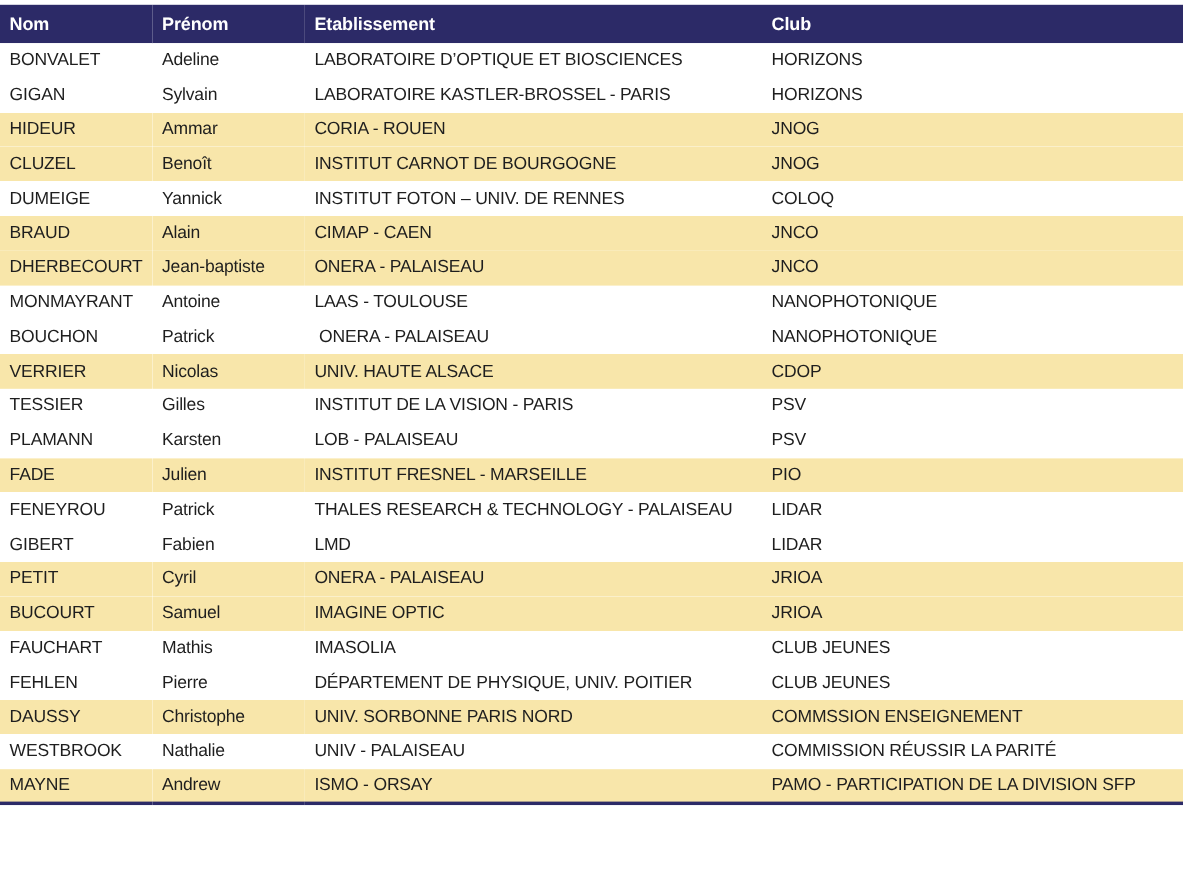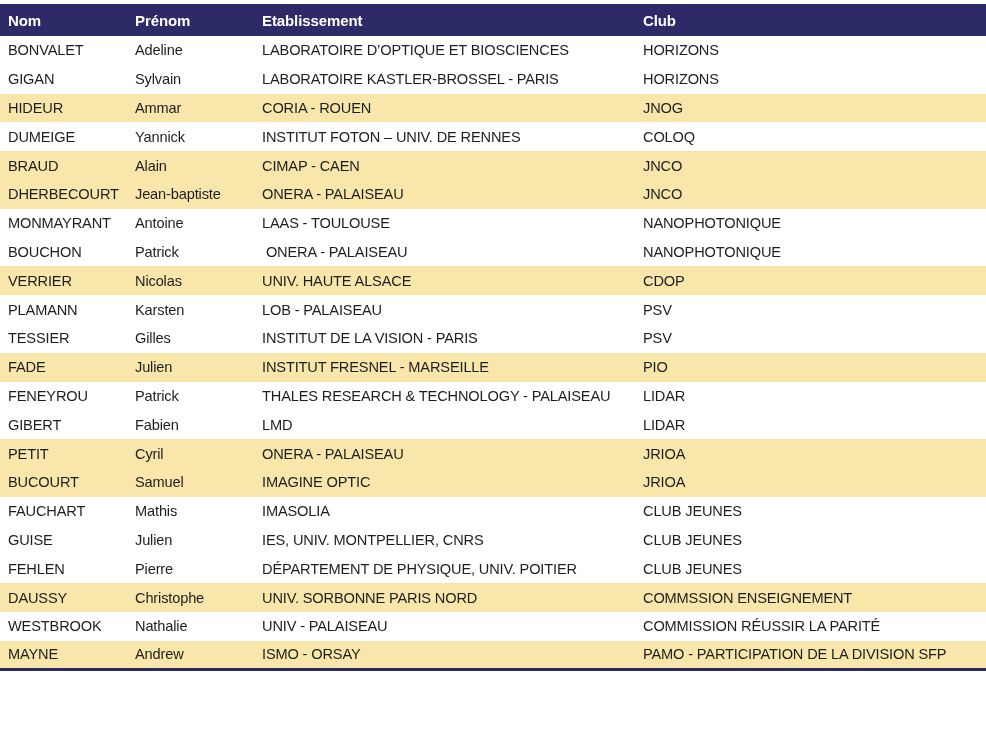--- a/index.html
+++ b/index.html
@@ -80,20 +80,26 @@
         <td>Sylvain</td>
         <td>LABORATOIRE KASTLER-BROSSEL - PARIS</td>
         <td>HORIZONS</td>
       </tr>
       <tr class="hl">
         <td>HIDEUR</td>
         <td>Ammar</td>
         <td>CORIA - ROUEN</td>
         <td>JNOG</td>
       </tr>
+      <tr class="hl">
+        <td>CLUZEL</td>
+        <td>Benoît</td>
+        <td>INSTITUT CARNOT DE BOURGOGNE</td>
+        <td>JNOG</td>
+      </tr>
       <tr>
         <td>DUMEIGE</td>
         <td>Yannick</td>
         <td>INSTITUT FOTON – UNIV. DE RENNES</td>
         <td>COLOQ</td>
       </tr>
       <tr class="hl">
         <td>BRAUD</td>
         <td>Alain</td>
         <td>CIMAP - CAEN</td>
@@ -117,31 +123,31 @@
         <td> ONERA - PALAISEAU</td>
         <td>NANOPHOTONIQUE</td>
       </tr>
       <tr class="hl">
         <td>VERRIER</td>
         <td>Nicolas</td>
         <td>UNIV. HAUTE ALSACE</td>
         <td>CDOP</td>
       </tr>
       <tr>
+        <td>TESSIER</td>
+        <td>Gilles</td>
+        <td>INSTITUT DE LA VISION - PARIS</td>
+        <td>PSV</td>
+      </tr>
+      <tr>
         <td>PLAMANN</td>
         <td>Karsten</td>
         <td>LOB - PALAISEAU</td>
         <td>PSV</td>
       </tr>
-      <tr>
-        <td>TESSIER</td>
-        <td>Gilles</td>
-        <td>INSTITUT DE LA VISION - PARIS</td>
-        <td>PSV</td>
-      </tr>
       <tr class="hl">
         <td>FADE</td>
         <td>Julien</td>
         <td>INSTITUT FRESNEL - MARSEILLE</td>
         <td>PIO</td>
       </tr>
       <tr>
         <td>FENEYROU</td>
         <td>Patrick</td>
         <td>THALES RESEARCH &amp; TECHNOLOGY - PALAISEAU</td>
@@ -165,26 +171,20 @@
         <td>IMAGINE OPTIC</td>
         <td>JRIOA</td>
       </tr>
       <tr>
         <td>FAUCHART</td>
         <td>Mathis</td>
         <td>IMASOLIA</td>
         <td>CLUB JEUNES</td>
       </tr>
       <tr>
-        <td>GUISE</td>
-        <td>Julien</td>
-        <td>IES, UNIV. MONTPELLIER, CNRS</td>
-        <td>CLUB JEUNES</td>
-      </tr>
-      <tr>
         <td>FEHLEN</td>
         <td>Pierre</td>
         <td>DÉPARTEMENT DE PHYSIQUE, UNIV. POITIER</td>
         <td>CLUB JEUNES</td>
       </tr>
       <tr class="hl">
         <td>DAUSSY</td>
         <td>Christophe</td>
         <td>UNIV. SORBONNE PARIS NORD</td>
         <td>COMMSSION ENSEIGNEMENT</td>

